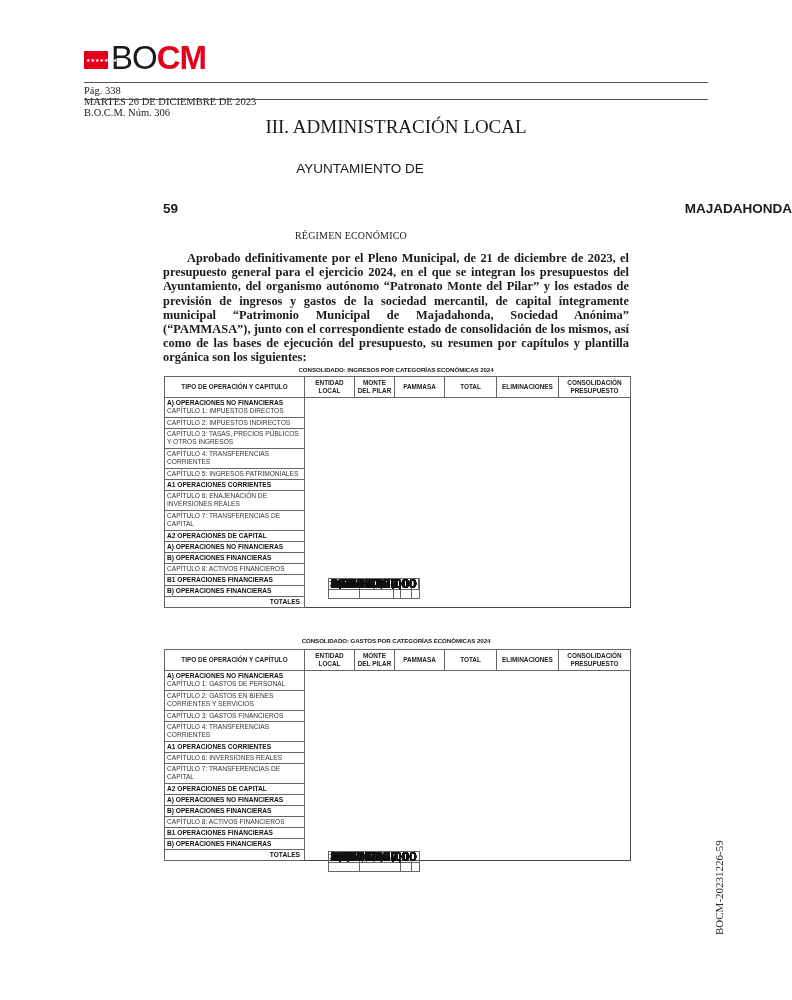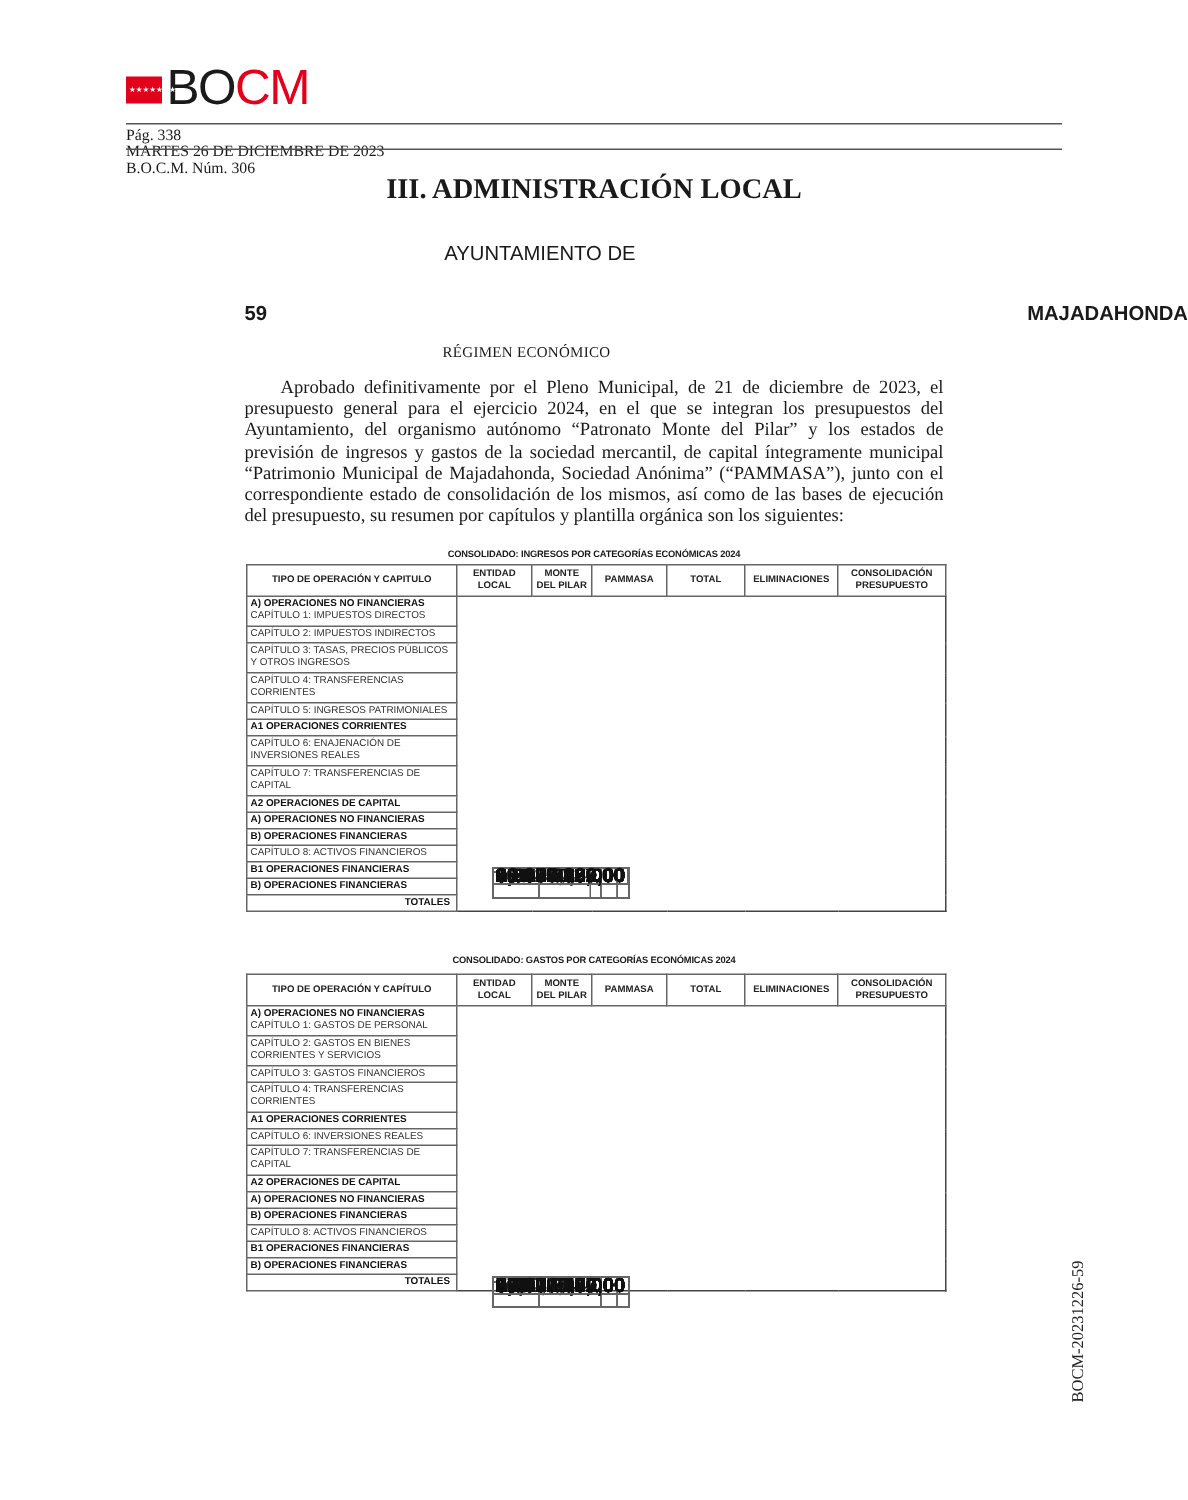--- a/index.html
+++ b/index.html
@@ -3,30 +3,30 @@
 <meta charset="utf-8">
 <style>
   html, body { margin: 0; padding: 0; background: #ffffff; }
   body { width: 792px; height: 1000px; position: relative; overflow: hidden; color: #1a1a1a; }
   .header { position: absolute; left: 84px; top: 40px; width: 624px; height: 40px; }
   .logo { position: absolute; left: 0; top: 2px; display: flex; align-items: center; }
   .logo-flag { width: 24px; height: 18px; background: #e3001b; position: relative; margin-right: 3px; margin-top: 4px; }
   .logo-flag span { position: absolute; top: 7px; color: #fff; font-size: 5px; line-height: 5px; font-family: "DejaVu Sans", sans-serif; }
   .logo-text { font-family: "Liberation Sans", sans-serif; font-size: 33px; line-height: 32px; letter-spacing: -1px; }
   .logo-text .bo { color: #1a1a1a; font-weight: normal; }
-  .logo-text .cm { color: #e3001b; font-weight: normal; }
+  .logo-text .cm { color: #e3001b; font-weight: bold; }
   .bulletin-title { position: absolute; right: 0; top: 6px; font-family: "Liberation Sans", sans-serif; font-weight: bold; font-size: 17.5px; color: #222; }
   .rule { position: absolute; left: 84px; width: 624px; height: 1px; background: #555; }
   .meta { position: absolute; left: 84px; top: 85px; width: 624px; font-family: "Liberation Serif", serif; font-size: 10.5px; display: flex; justify-content: space-between; flex-direction: column; }
-  .section-title { position: absolute; left: 0; width: 792px; top: 116px; text-align: center; font-family: "Liberation Serif", serif; font-weight: bold; font-size: 19px; }
+  .section-title { position: absolute; left: 0; width: 792px; top: 116px; text-align: center; font-family: "Liberation Serif", serif; font-weight: normal; font-size: 19px; }
   .ayto { position: absolute; left: 0; width: 720px; top: 161px; text-align: center; font-family: "Liberation Sans", sans-serif; font-size: 13.5px; }
   .num { position: absolute; left: 163px; top: 201px; font-family: "Liberation Sans", sans-serif; font-weight: bold; font-size: 13.5px; }
   .muni { position: absolute; left: 0; width: 792px; top: 201px; text-align: right; font-family: "Liberation Sans", sans-serif; font-weight: bold; font-size: 13.5px; }
   .regimen { position: absolute; left: 0; width: 702px; top: 230px; text-align: center; font-family: "Liberation Serif", serif; font-size: 10px; letter-spacing: 0.2px; }
-  .body-text { position: absolute; left: 163px; top: 251px; width: 466px; font-family: "Liberation Serif", serif; font-size: 12.4px; line-height: 14.2px; text-align: justify; text-indent: 24px; hyphens: manual; }
+  .body-text { position: absolute; left: 163px; top: 251px; width: 466px; font-family: "Liberation Serif", serif; font-size: 12.4px; line-height: 14.2px; text-align: justify; text-indent: 24px; hyphens: manual; font-weight: bold; }
   .table-caption { position: absolute; left: 163px; width: 466px; text-align: center; font-family: "Liberation Sans", sans-serif; font-weight: bold; font-size: 6.2px; letter-spacing: -0.1px; }
   table.fin { position: absolute; left: 164px; width: 466px; border-collapse: collapse; font-family: "Liberation Sans", sans-serif; font-size: 6.6px; color: #333; table-layout: fixed; border: 1.2px solid #444; }
   table.fin th, table.fin td { border: 0.8px solid #666; padding: 1px 2px; vertical-align: top; line-height: 8px; }
   table.fin th { font-weight: bold; text-align: center; vertical-align: middle; font-size: 6.4px; color: #222; height: 18px; }
   table.fin td.num { text-align: right; white-space: nowrap; }
   table.fin td.label { text-align: left; }
   table.fin tr.bold td { font-weight: bold; color: #111; }
   table.fin tr.tall td { height: 17px; }
   table.fin td.total-label { text-align: right; padding-right: 4px; }
   table.fin col.c0 { width: 140px; }

